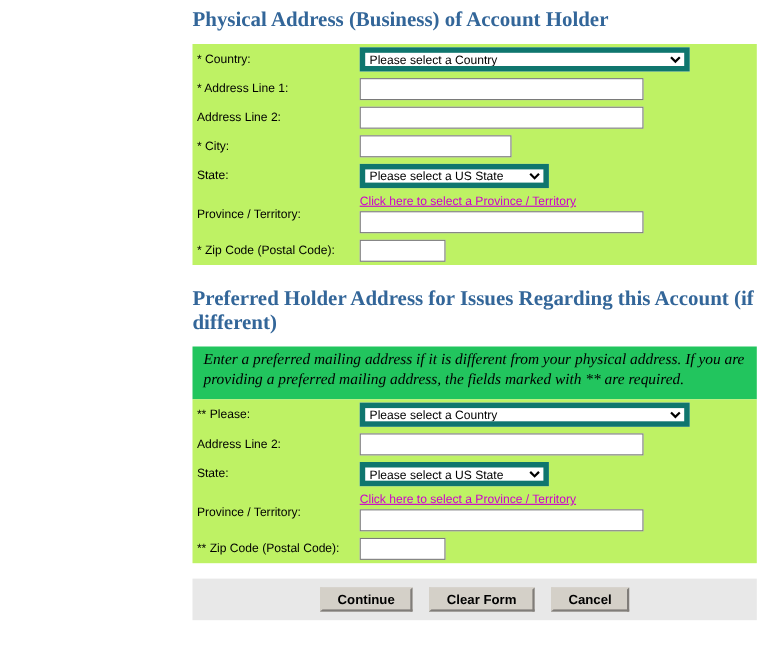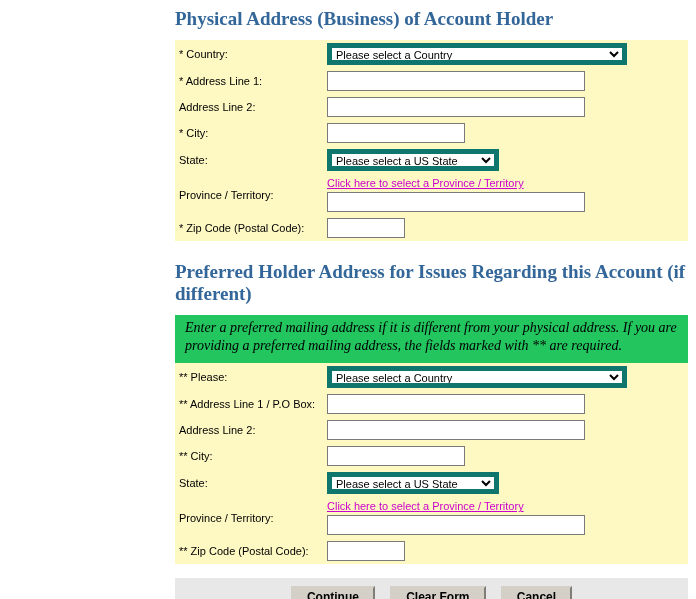--- a/index.html
+++ b/index.html
@@ -20,21 +20,21 @@
   .section-heading {
     font-family: "Times New Roman", serif;
     font-weight: bold;
     color: #336699;
     font-size: 19px;
     margin: 2px 0 10px 0;
   }
   .form-table {
     width: 100%;
     border-collapse: collapse;
-    background: #fef9c3;
+    background: #bef264;
   }
   .form-table td {
     padding: 3px 4px;
     vertical-align: middle;
   }
   .label-cell {
     width: 148px;
     font-family: Verdana, Arial, sans-serif;
     font-size: 11px;
     color: #000;
@@ -164,35 +164,23 @@
     <tbody>
         <tr>
       <td class="label-cell">** Please:</td>
       <td class="input-cell">
         <select style="width:300px">
           <option>Please select a Country</option>
         </select>
       </td>
     </tr>
     <tr>
-      <td class="label-cell">** Address Line 1 / P.O Box:</td>
-      <td class="input-cell">
-        <input type="text" style="width: 258px;" value="">
-      </td>
-    </tr>
-    <tr>
       <td class="label-cell">Address Line 2:</td>
       <td class="input-cell">
         <input type="text" style="width: 258px;" value="">
-      </td>
-    </tr>
-    <tr>
-      <td class="label-cell">** City:</td>
-      <td class="input-cell">
-        <input type="text" style="width: 138px;" value="">
       </td>
     </tr>
     <tr>
       <td class="label-cell">State:</td>
       <td class="input-cell">
         <select style="width:172px">
           <option>Please select a US State</option>
         </select>
       </td>
     </tr>

